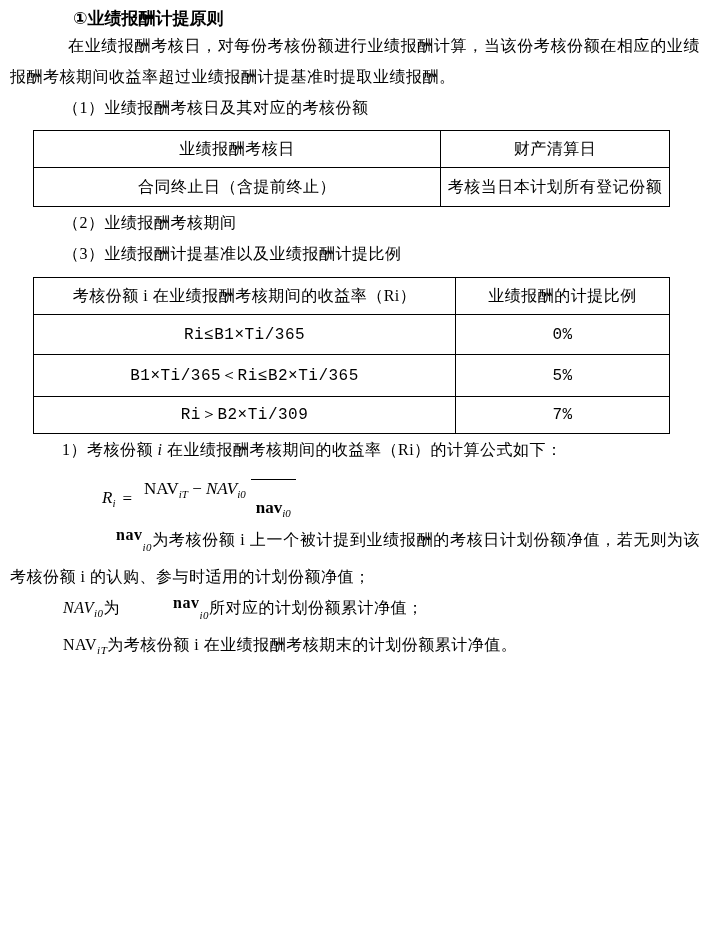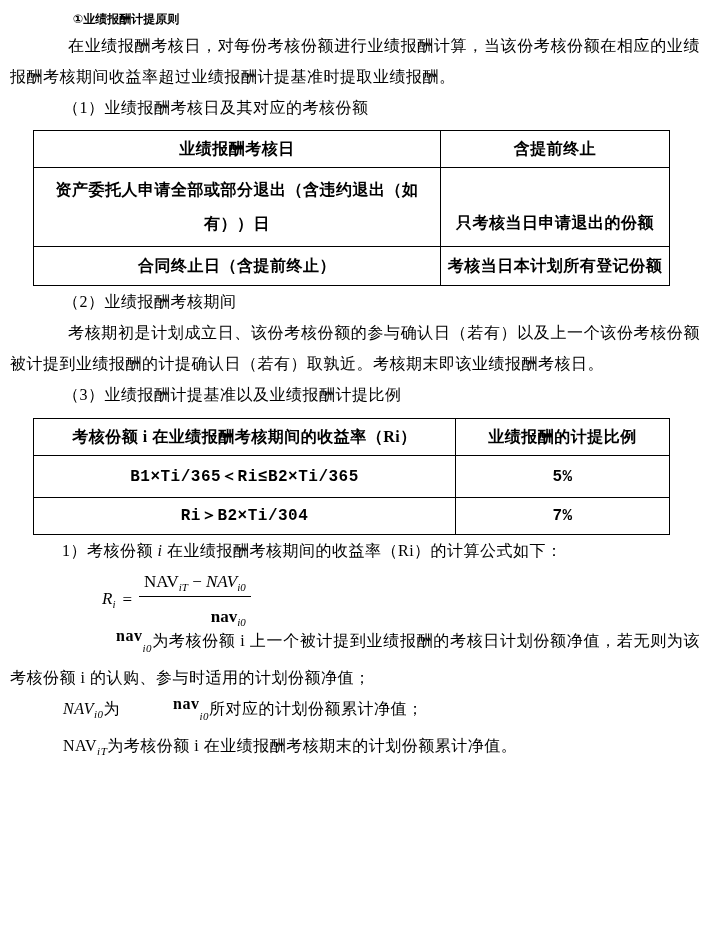--- a/index.html
+++ b/index.html
@@ -11,21 +11,21 @@
     padding: 4px 10px 0 10px;
     background: #ffffff;
     color: #000000;
     font-family: "Liberation Serif", "DejaVu Serif", serif;
     font-size: 16px;
     overflow: hidden;
   }
   .title {
     margin: 4px 0 0 63px;
     font-family: "Liberation Sans", "DejaVu Sans", sans-serif;
-    font-size: 12px;
+    font-size: 17px;
     font-weight: 700;
     line-height: 22px;
   }
   p.body {
     margin: 0;
     font-size: 16px;
     line-height: 31px;
     letter-spacing: 0.5px;
     text-align: justify;
   }
@@ -40,21 +40,21 @@
     border-collapse: collapse;
     table-layout: fixed;
     width: 637px;
     margin: 7px 0 0 23px;
   }
   table.tbl2 { margin-top: 8px; }
   .tbl th, .tbl td {
     border: 1px solid #000;
     text-align: center;
     vertical-align: middle;
-    font-weight: 700;
+    font-weight: 400;
     font-size: 16px;
     line-height: 34px;
     padding: 0 4px;
     letter-spacing: 0.5px;
     overflow: hidden;
   }
   .tbl1 .c1 { width: 405px; }
   .tbl1 .c2 { width: 228px; }
   .tbl2 .c1 { width: 420px; }
   .tbl2 .c2 { width: 213px; }
@@ -73,23 +73,23 @@
   .math { font-family: "Liberation Serif", "DejaVu Serif", serif; }
   .formula {
     margin: 9px 0 0 92px;
     display: flex;
     align-items: center;
     gap: 7px;
     font-size: 17px;
     height: 50px;
   }
   .formula sub, .def sub { font-size: 11px; font-style: italic; }
-  .frac { display: inline-flex; flex-direction: column; text-align: right; }
+  .frac { display: inline-flex; flex-direction: row; text-align: left; }
   .frac .num { display: block; padding: 0 5px 2px 5px; }
-  .frac .den { display: block; border-top: 1.5px solid #000; padding: 10px 5px 0 5px; }
+  .frac .den { display: block; border-top: 1.5px solid #000; padding: 18px 5px 0 5px; }
   .den b { font-weight: 700; }
   .def1 { margin-top: 7px; line-height: 42px; text-indent: 53px; }
   .def2 { margin-top: 0; text-indent: 53px; }
   .def3 { margin-top: 8px; text-indent: 53px; }
   .raised { position: relative; top: -5px; display: inline-block; }
   .raised + sub { position: relative; top: 2px; }
 </style>
 </head>
 <body>
 
@@ -102,60 +102,59 @@
   <p class="body h1 h-line">（1）业绩报酬考核日及其对应的考核份额</p>
 
   <table class="tbl tbl1">
     <colgroup>
         <col class="c1">
         <col class="c2">
       </colgroup>
     <thead>
       <tr class="hrow">
         <th>业绩报酬考核日</th>
-        <th>含提前终止</th>
+        <th>财产清算日</th>
       </tr>
     </thead>
     <tbody>
-      <tr class="r1">
-        <td>资产委托人申请全部或部分退出（含违约退出（如有））日</td>
-        <td class="vbottom">只考核当日申请退出的份额</td>
-      </tr>
       <tr class="r2">
         <td>合同终止日（含提前终止）</td>
         <td>考核当日本计划所有登记份额</td>
       </tr>
     </tbody>
   </table>
 
   <p class="body h2 h-line">（2）业绩报酬考核期间</p>
 
-  <p class="body p2">考核期初是计划成立日、该份考核份额的参与确认日（若有）以及上一个该份考核份额被计提到业绩报酬的计提确认日（若有）取孰近。考核期末即该业绩报酬考核日。</p>
 
   <p class="body h3 h-line">（3）业绩报酬计提基准以及业绩报酬计提比例</p>
 
 
   <table class="tbl tbl2">
     <colgroup>
         <col class="c1">
         <col class="c2">
       </colgroup>
     <thead>
       <tr class="hrow">
         <th>考核份额 i 在业绩报酬考核期间的收益率（Ri）</th>
         <th>业绩报酬的计提比例</th>
       </tr>
     </thead>
     <tbody>
+      <tr class="r1">
+        <td class="mono">Ri≤B1×Ti/365</td>
+        <td class="mono">0%</td>
+      </tr>
       <tr class="r2">
         <td class="mono">B1×Ti/365＜Ri≤B2×Ti/365</td>
         <td class="mono">5%</td>
       </tr>
       <tr class="r3">
-        <td class="mono">Ri＞B2×Ti/304</td>
+        <td class="mono">Ri＞B2×Ti/309</td>
         <td class="mono">7%</td>
       </tr>
     </tbody>
   </table>
 
   <p class="body p-formula-intro h-line"><span>1）考核份额 </span><span class="it math">i</span><span> 在业绩报酬考核期间的收益率（Ri）的计算公式如下：</span></p>
 
   <div class="formula math">
     <span><span class="it">R</span><sub>i</sub></span>
     <span>=</span>

